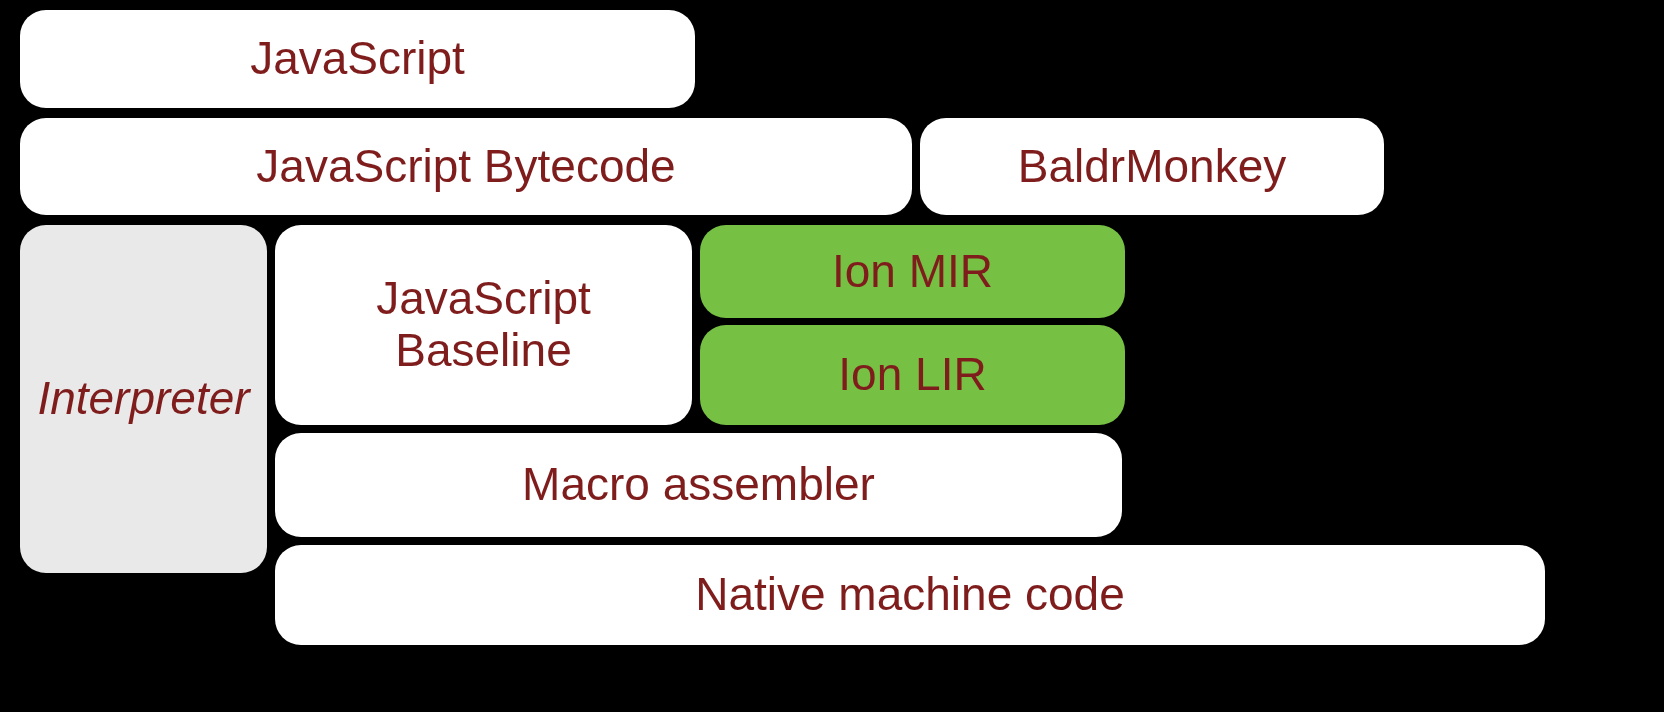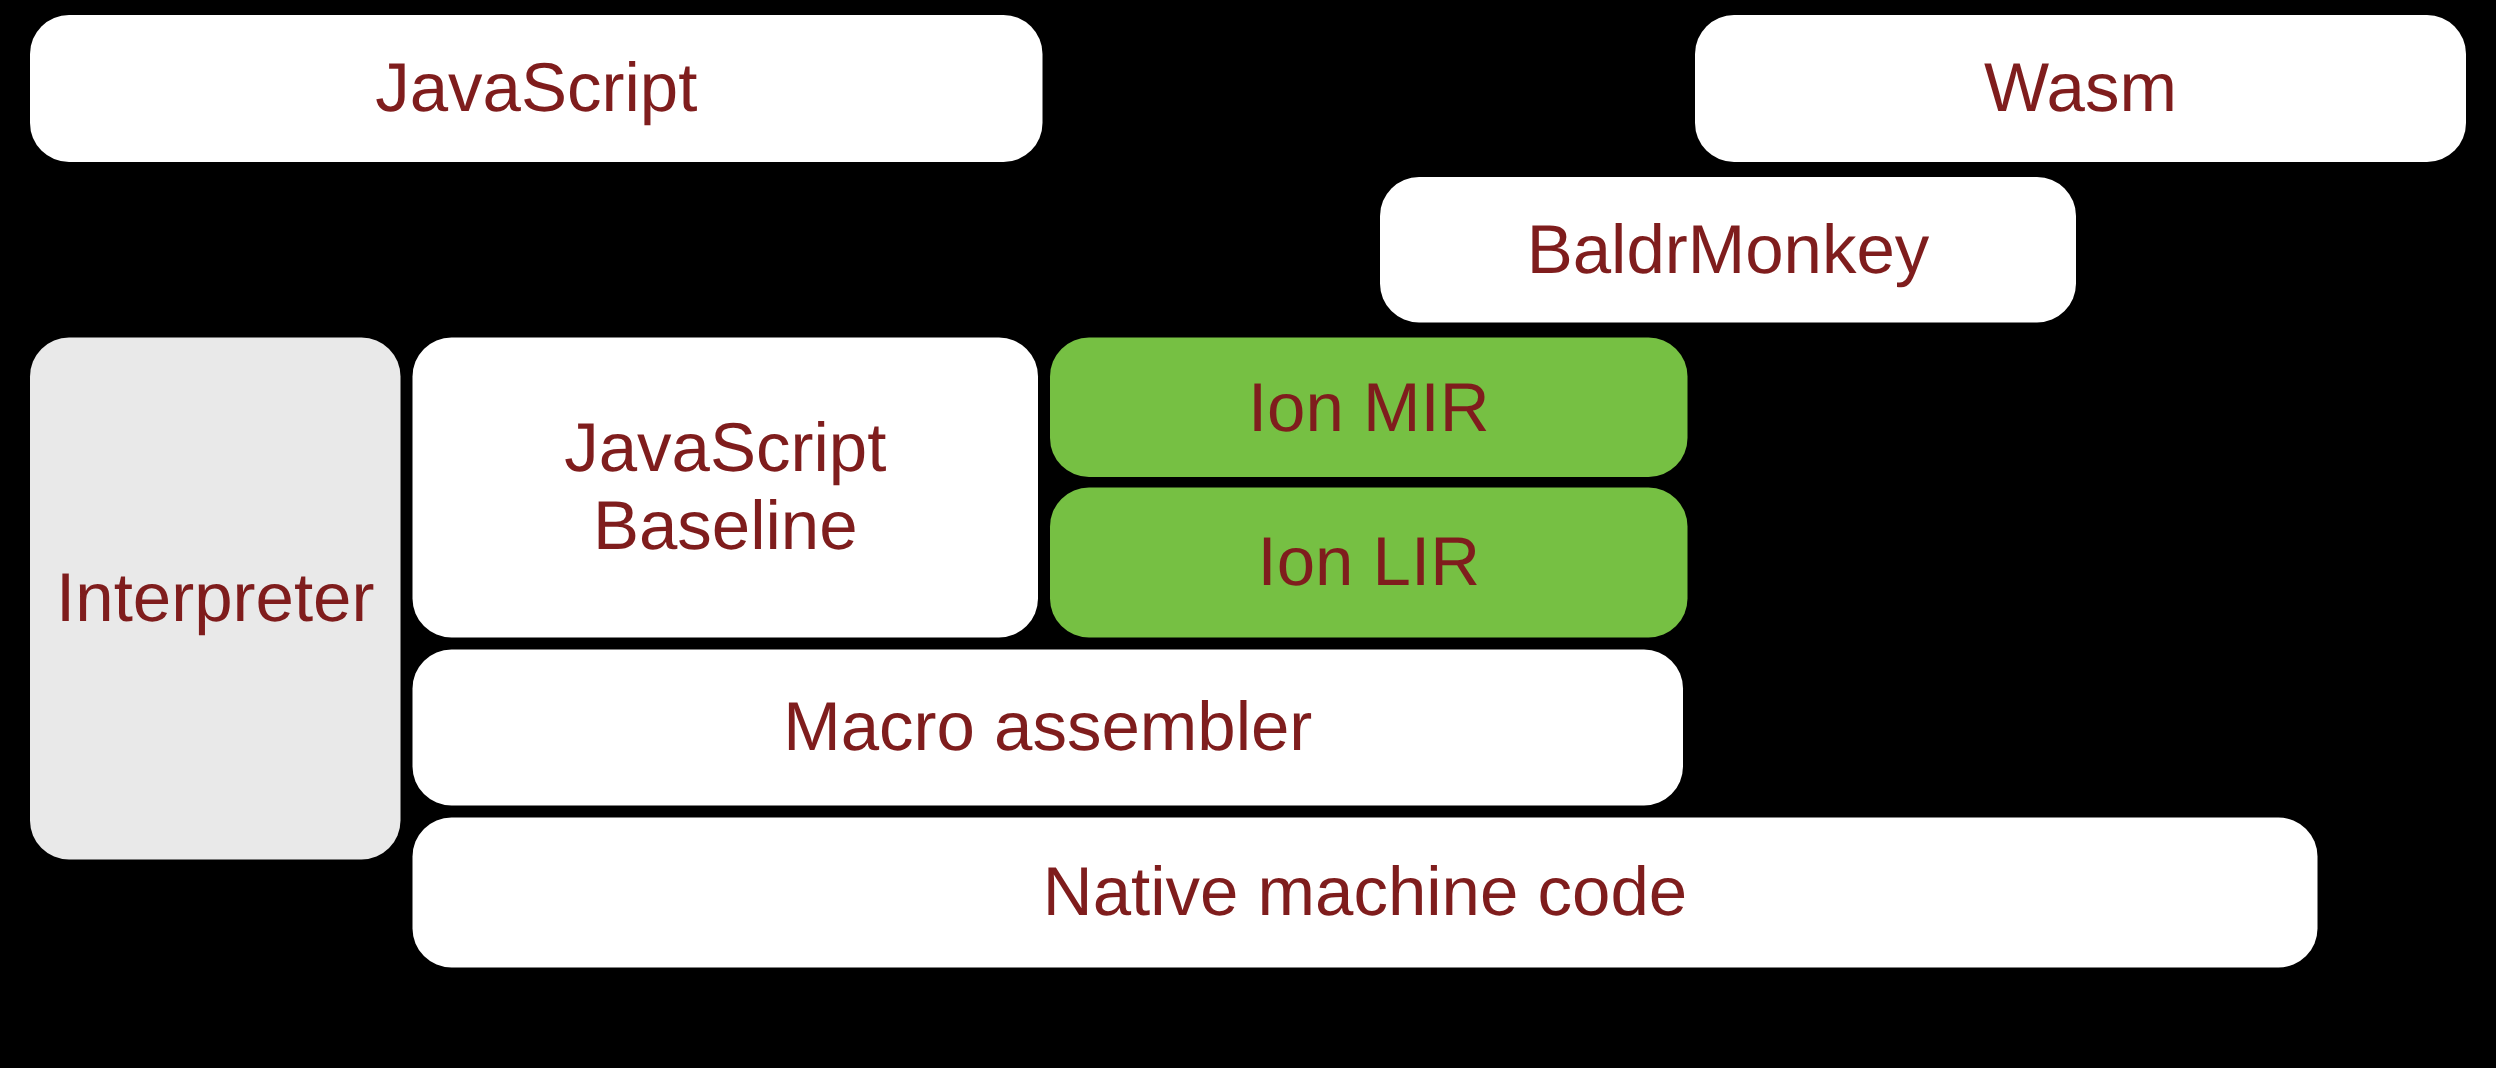--- a/index.html
+++ b/index.html
@@ -26,38 +26,38 @@
     border-radius: 26px;
     color: #7f1d1d;
     font-size: 46px;
     font-weight: 400;
     line-height: 1.12;
     letter-spacing: 0px;
     white-space: pre-line;
     padding: 2px 10px;
   }
   .fill-white { background: #ffffff; }
-  .fill-gray  { background: #e9e9e9; }
+  .fill-gray  { background: #e9e9e9; font-style: italic; }
   .fill-green { background: #76c043; text-align: right; }
   .fill-pink  { background: #f4798c; }
 </style>
 </head>
 <body>
 
 <div id="canvas">
 
   <div class="node fill-white" style="left:20px; top:10px; width:675px; height:98px;">
     <span>JavaScript</span>
   </div>
 
 
-  <div class="node fill-white" style="left:1130px; top:10px; width:514px; height:98px;">
-    <span>Wasm</span>
+
+  <div class="node fill-white" style="left:20px; top:118px; width:892px; height:97px;">
+    <span>JavaScript Bytecode</span>
   </div>
-
 
   <div class="node fill-white" style="left:920px; top:118px; width:464px; height:97px;">
     <span>BaldrMonkey</span>
   </div>
 
   <div class="node fill-gray" style="left:20px; top:225px; width:247px; height:348px;">
     <span>Interpreter</span>
   </div>
 
   <div class="node fill-white" style="left:275px; top:225px; width:417px; height:200px;">

